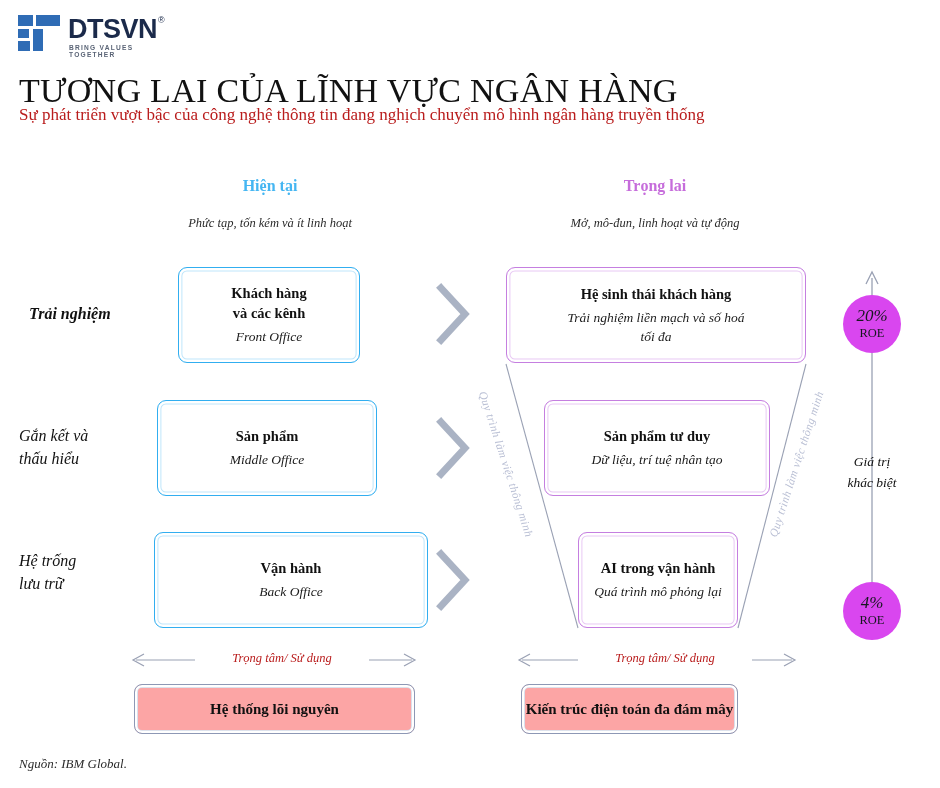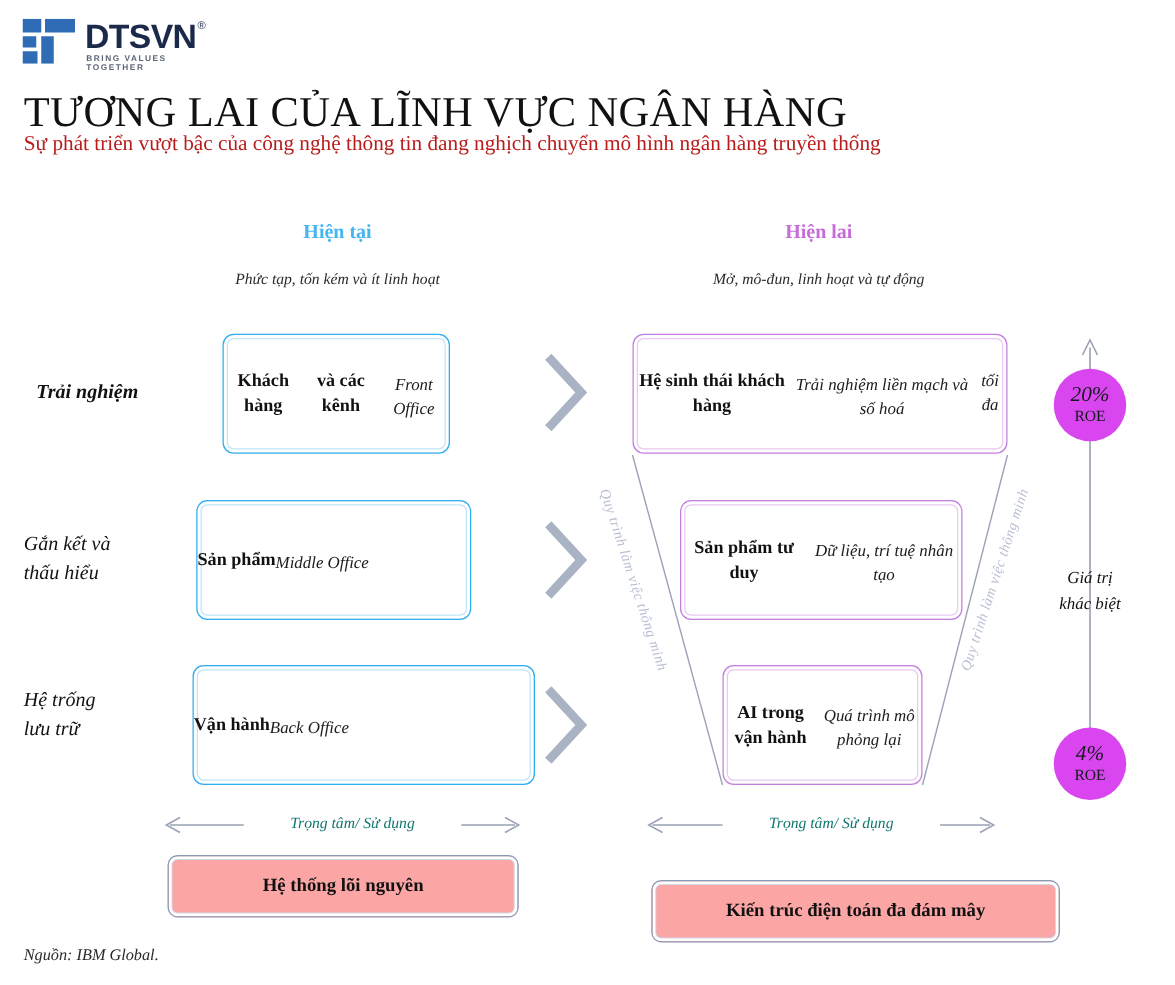--- a/index.html
+++ b/index.html
@@ -35,21 +35,21 @@
   .colsub.future{left:545px;top:216px;width:220px;}
 
   
   .rowlabel{position:absolute;font-style:italic;font-size:16px;color:#111;line-height:1.45;}
   .rowlabel.r1{left:29px;top:302px;font-weight:bold;}
   .rowlabel.r2{left:19px;top:424px;}
   .rowlabel.r3{left:19px;top:549px;}
 
   
   .box{position:absolute;background:#fff;border-radius:9px;
-       display:flex;flex-direction:row;align-items:center;
+       display:flex;flex-direction:column;align-items:center;justify-content:center;
        text-align:center;box-sizing:border-box;}
   .box .bt{font-weight:bold;font-size:14.5px;line-height:1.38;color:#111;}
   .box .bs{font-style:italic;font-size:13.5px;line-height:1.38;color:#1b1b1b;margin-top:5px;}
   .box.blue{border:1.6px solid #31aef0;
             box-shadow:inset 0 0 0 2.4px #ffffff, inset 0 0 0 3.4px #bfe6fb;}
   .box.purple{border:1.6px solid #c57fe0;
             box-shadow:inset 0 0 0 2.4px #ffffff, inset 0 0 0 3.4px #e8c8f4;}
 
   #box-l1{left:178px;top:267px;width:182px;height:96px;}
   #box-l2{left:157px;top:400px;width:220px;height:96px;}
@@ -79,32 +79,32 @@
        background:#d946ef;display:flex;flex-direction:column;
        align-items:center;justify-content:center;color:#16181f;}
   .roe .pct{font-style:italic;font-size:17px;line-height:1;}
   .roe .lbl{font-size:12.5px;line-height:1.25;margin-top:2px;}
   #roe-top{left:843px;top:295px;}
   #roe-bot{left:843px;top:582px;}
   .valtext{position:absolute;left:820px;top:452px;width:104px;text-align:center;
      font-style:italic;font-size:13.5px;line-height:1.55;color:#111;}
 
   
-  .focus-lbl{position:absolute;font-style:italic;font-size:12.5px;color:#0f766e;
+  .focus-lbl{position:absolute;font-style:italic;font-size:12.5px;color:#b91c1c;
      text-align:center;background:#fff;padding:0 7px;}
   #focus-l-lbl{left:195px;top:651px;width:160px;}
   #focus-r-lbl{left:578px;top:651px;width:160px;}
 
   .footbox{position:absolute;height:50px;background:#fca5a5;border-radius:8px;
      border:1.3px solid #8d98b5;
      box-shadow:inset 0 0 0 2.2px #ffffff, inset 0 0 0 3px #d2d8e6;
      display:flex;align-items:center;justify-content:center;box-sizing:border-box;
      font-weight:bold;font-size:15px;color:#111;}
   #foot-l{left:134px;top:684px;width:281px;}
-  #foot-r{left:521px;top:704px;width:327px;}
+  #foot-r{left:521px;top:684px;width:217px;}
 
   .source{position:absolute;left:19px;top:756px;font-style:italic;font-size:13px;color:#2a2a2a;}
 </style>
 </head>
 <body>
 
 <div class="root">
 
   <div class="logo">
     <svg class="logo-mark" viewBox="0 0 42 36">
@@ -117,21 +117,21 @@
     <div class="logo-text">DTSVN</div>
     <div class="logo-reg">®</div>
     <div class="logo-tag">BRING VALUES TOGETHER</div>
   </div>
 
   <div class="title">TƯƠNG LAI CỦA LĨNH VỰC NGÂN HÀNG</div>
   <div class="subtitle">Sự phát triển vượt bậc của công nghệ thông tin đang nghịch chuyển mô hình ngân hàng truyền thống</div>
 
   <div class="colhead present">Hiện tại</div>
   <div class="colsub present">Phức tạp, tốn kém và ít linh hoạt</div>
-  <div class="colhead future">Hiện lai</div>
+  <div class="colhead future">Trọng lai</div>
   <div class="colsub future">Mở, mô-đun, linh hoạt và tự động</div>
 
   <div class="rowlabel r1">
     <div>Trải nghiệm</div>
   </div>
   <div class="rowlabel r2">
     <div>Gắn kết và</div>
     <div>thấu hiểu</div>
   </div>
   <div class="rowlabel r3">

